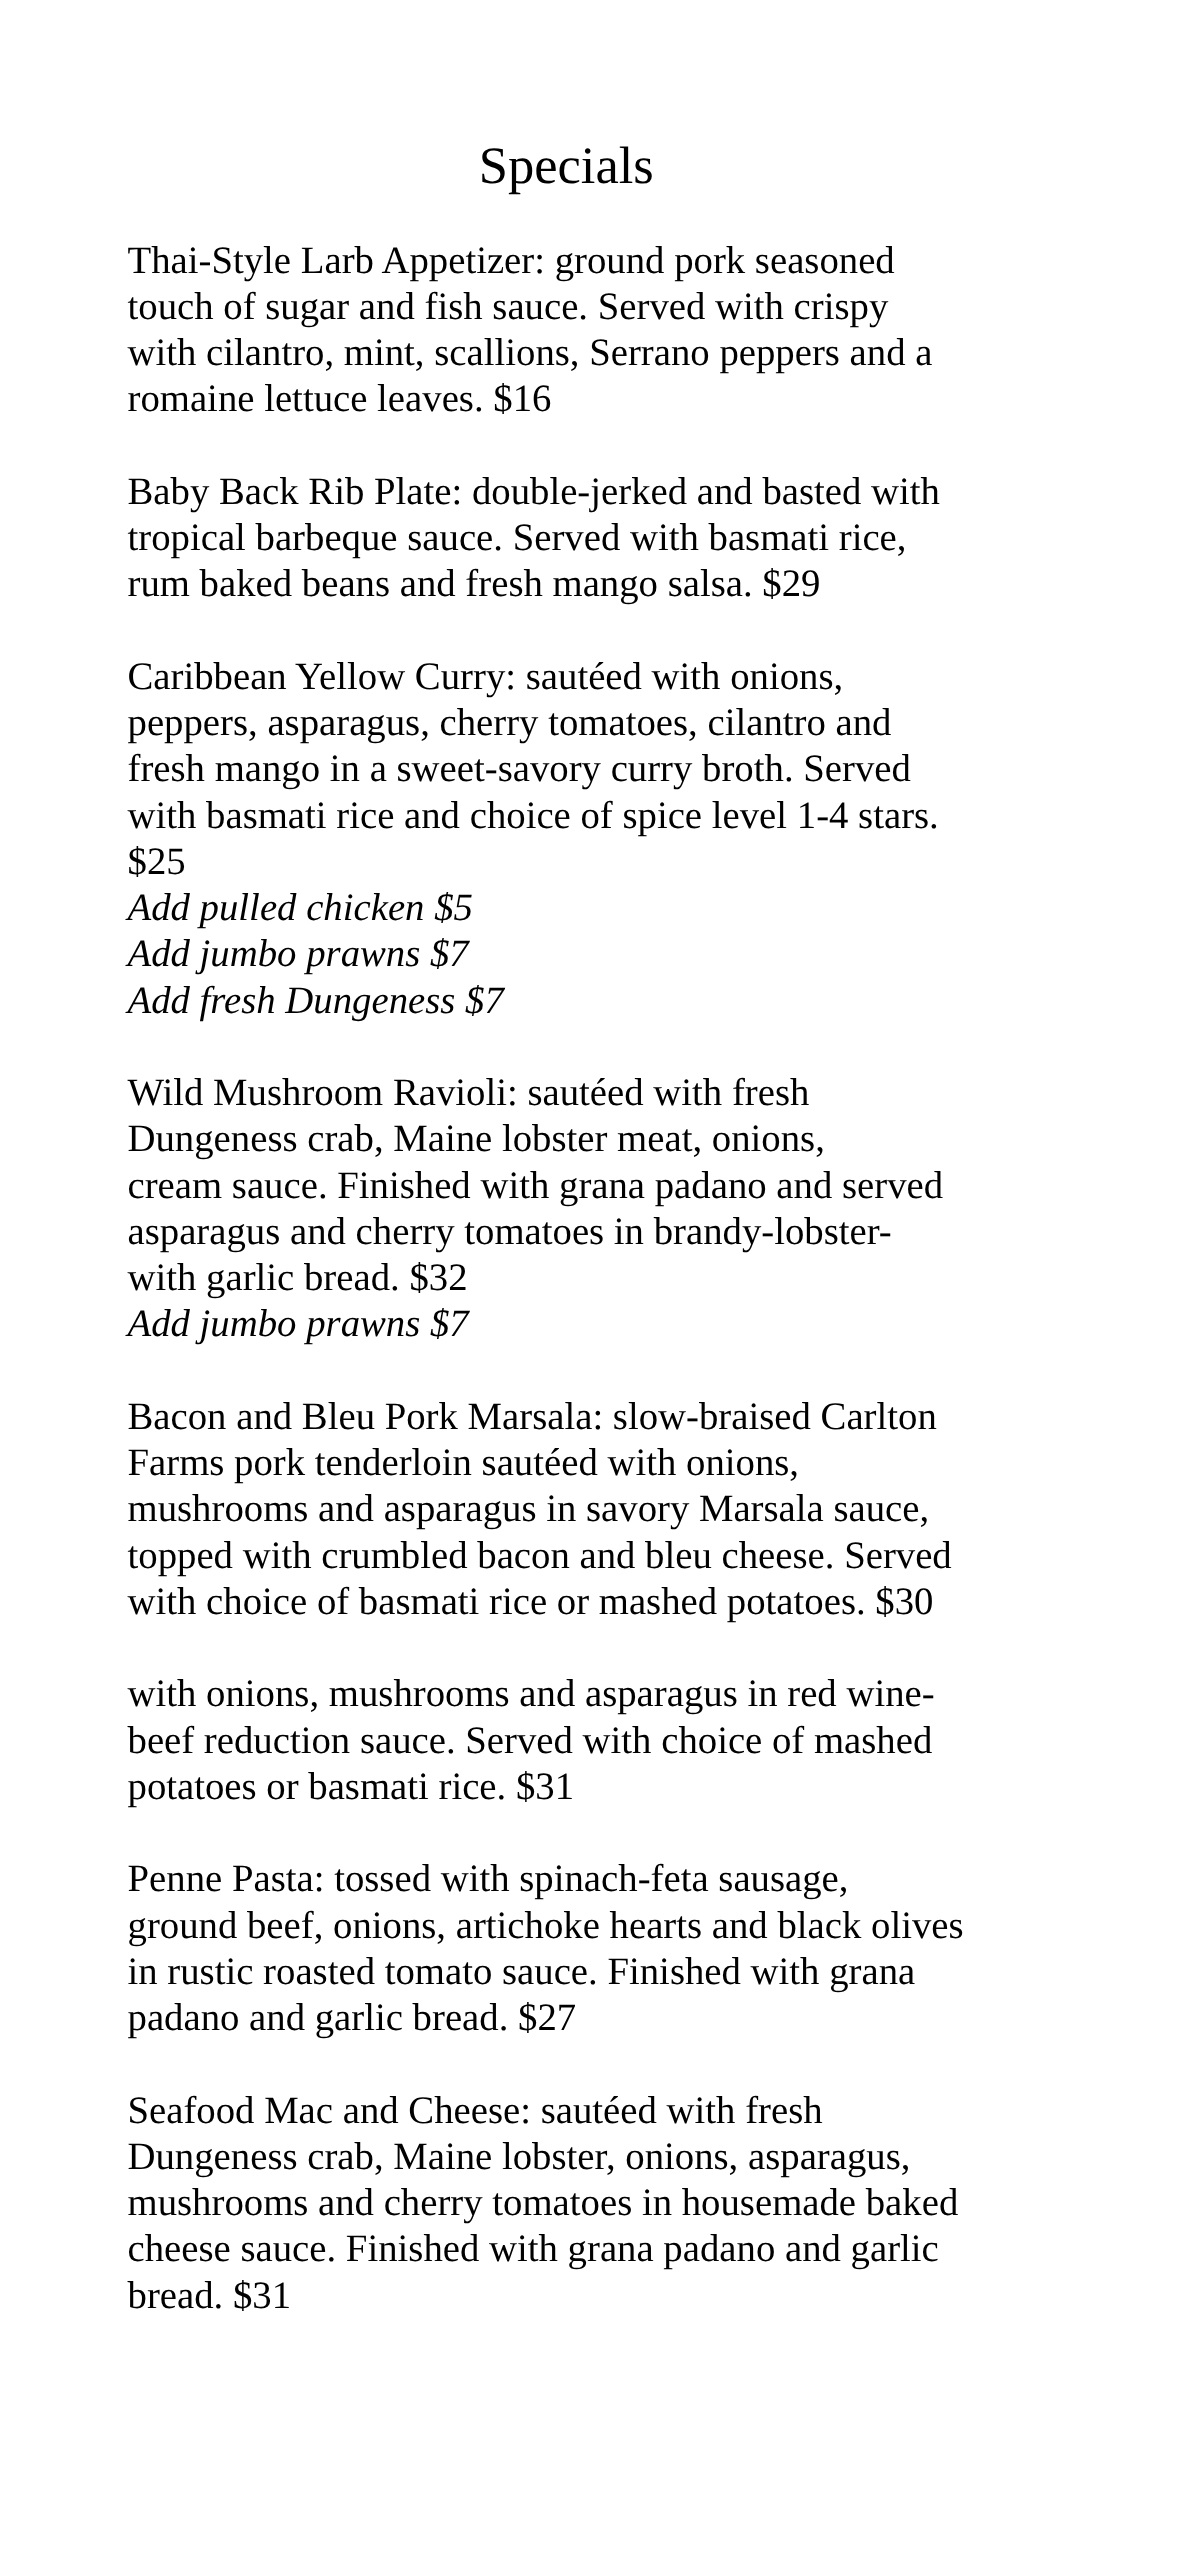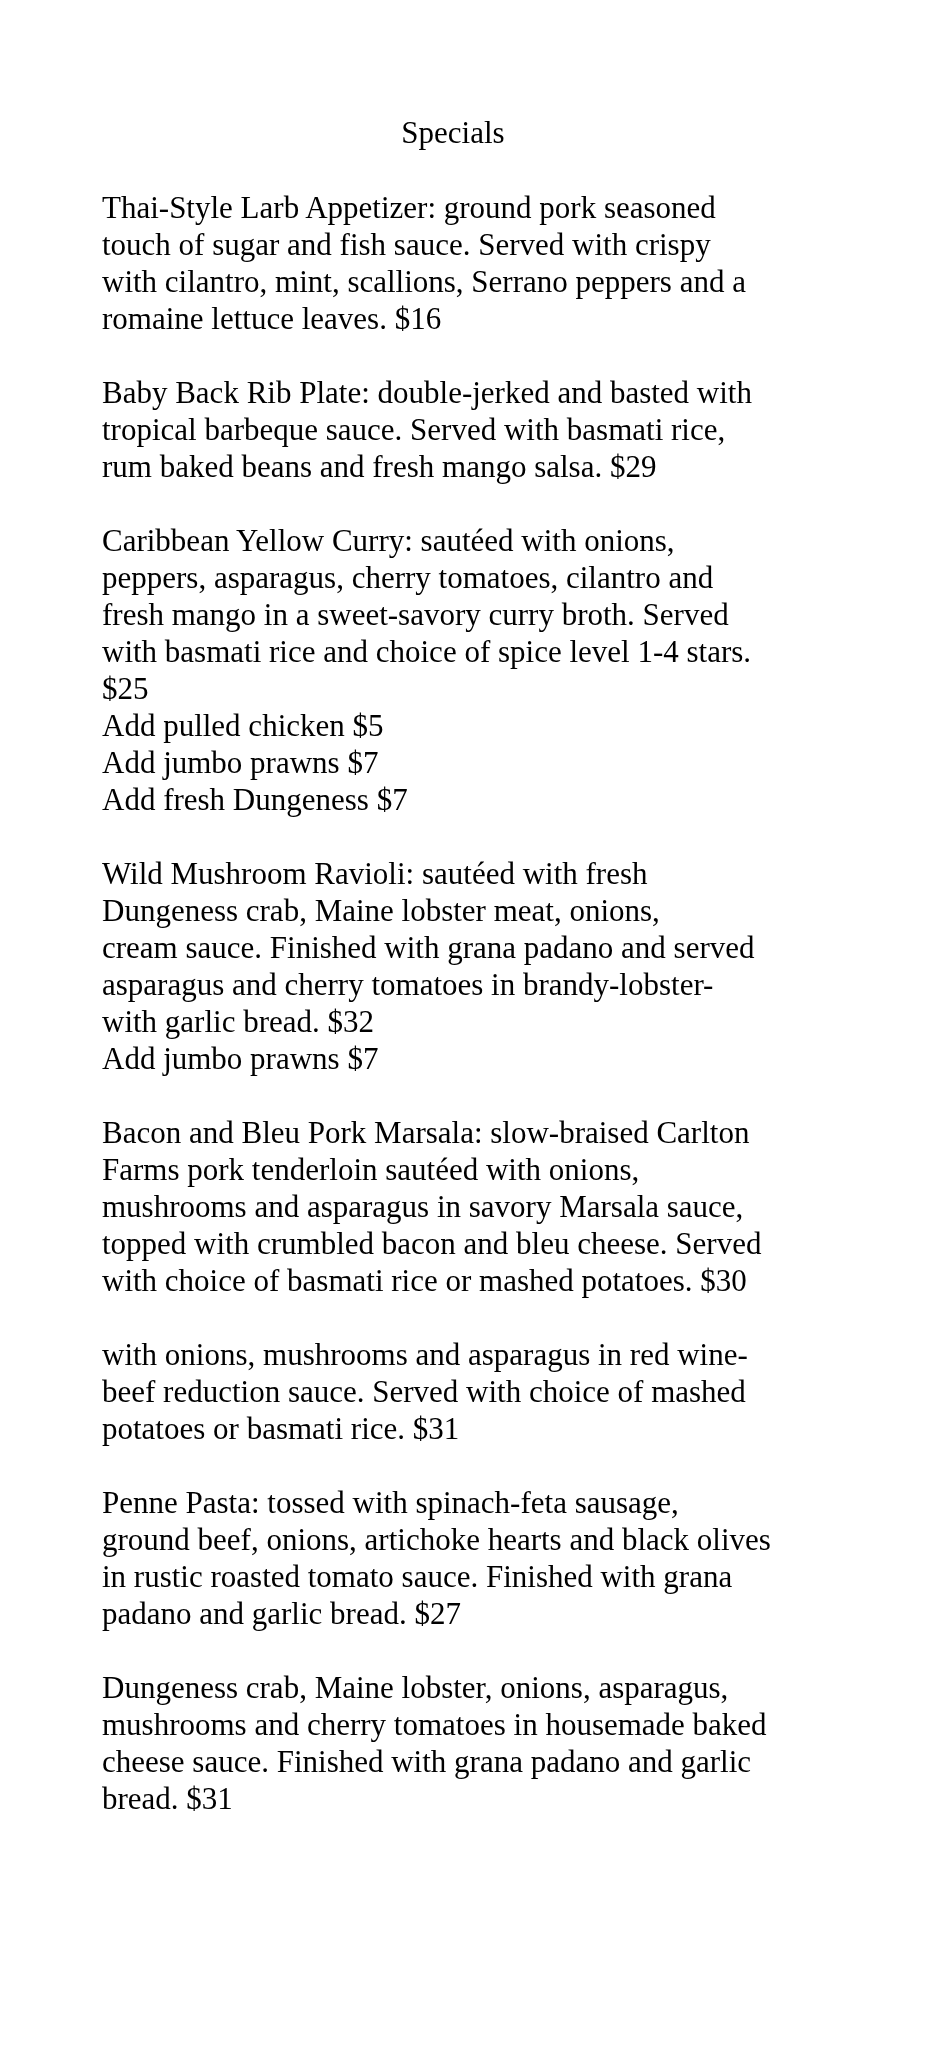--- a/index.html
+++ b/index.html
@@ -19,34 +19,35 @@
     padding: 114px 142px 0 102px;
     font-family: "Liberation Serif", "DejaVu Serif", serif;
     font-size: 31px;
     line-height: 37px;
     color: #000000;
     background: #ffffff;
   }
   .title {
     text-align: center;
     margin: 0 0 37px 0;
-    font-size: 31px;
+    font-size: 42px;
     font-weight: normal;
     line-height: 38px;
   }
   .para {
     margin: 12px 0 37px 0;
   }
   .para:last-child {
     margin-bottom: 0;
   }
   .line {
     white-space: pre;
   }
   .addon {
+    font-style: italic;
     white-space: pre;
   }
 </style>
 </head>
 <body>
 
 <div class="doc">
 
   <h1 class="title">Specials</h1>
 
@@ -99,19 +100,20 @@
   </div>
 
   <div class="para">
     <div class="line">Penne Pasta: tossed with spinach-feta sausage,</div>
     <div class="line">ground beef, onions, artichoke hearts and black olives</div>
     <div class="line">in rustic roasted tomato sauce. Finished with grana</div>
     <div class="line">padano and garlic bread. $27</div>
   </div>
 
   <div class="para">
+    <div class="line">Seafood Mac and Cheese: sautéed with fresh</div>
     <div class="line">Dungeness crab, Maine lobster, onions, asparagus,</div>
     <div class="line">mushrooms and cherry tomatoes in housemade baked</div>
     <div class="line">cheese sauce. Finished with grana padano and garlic</div>
     <div class="line">bread. $31</div>
   </div>
 
 </div>
 
 </body></html>

